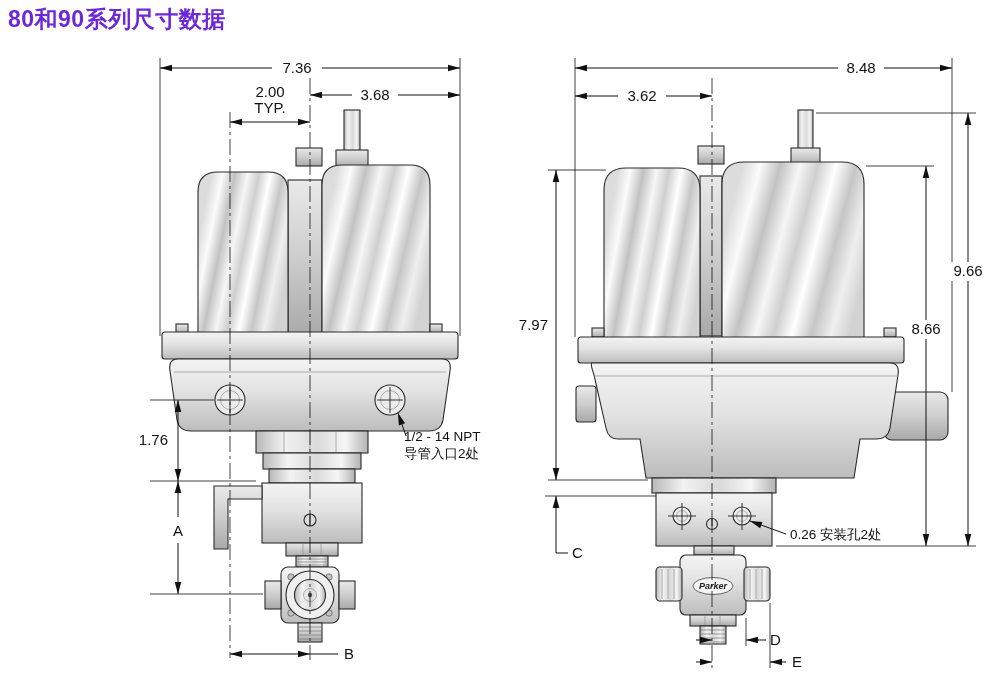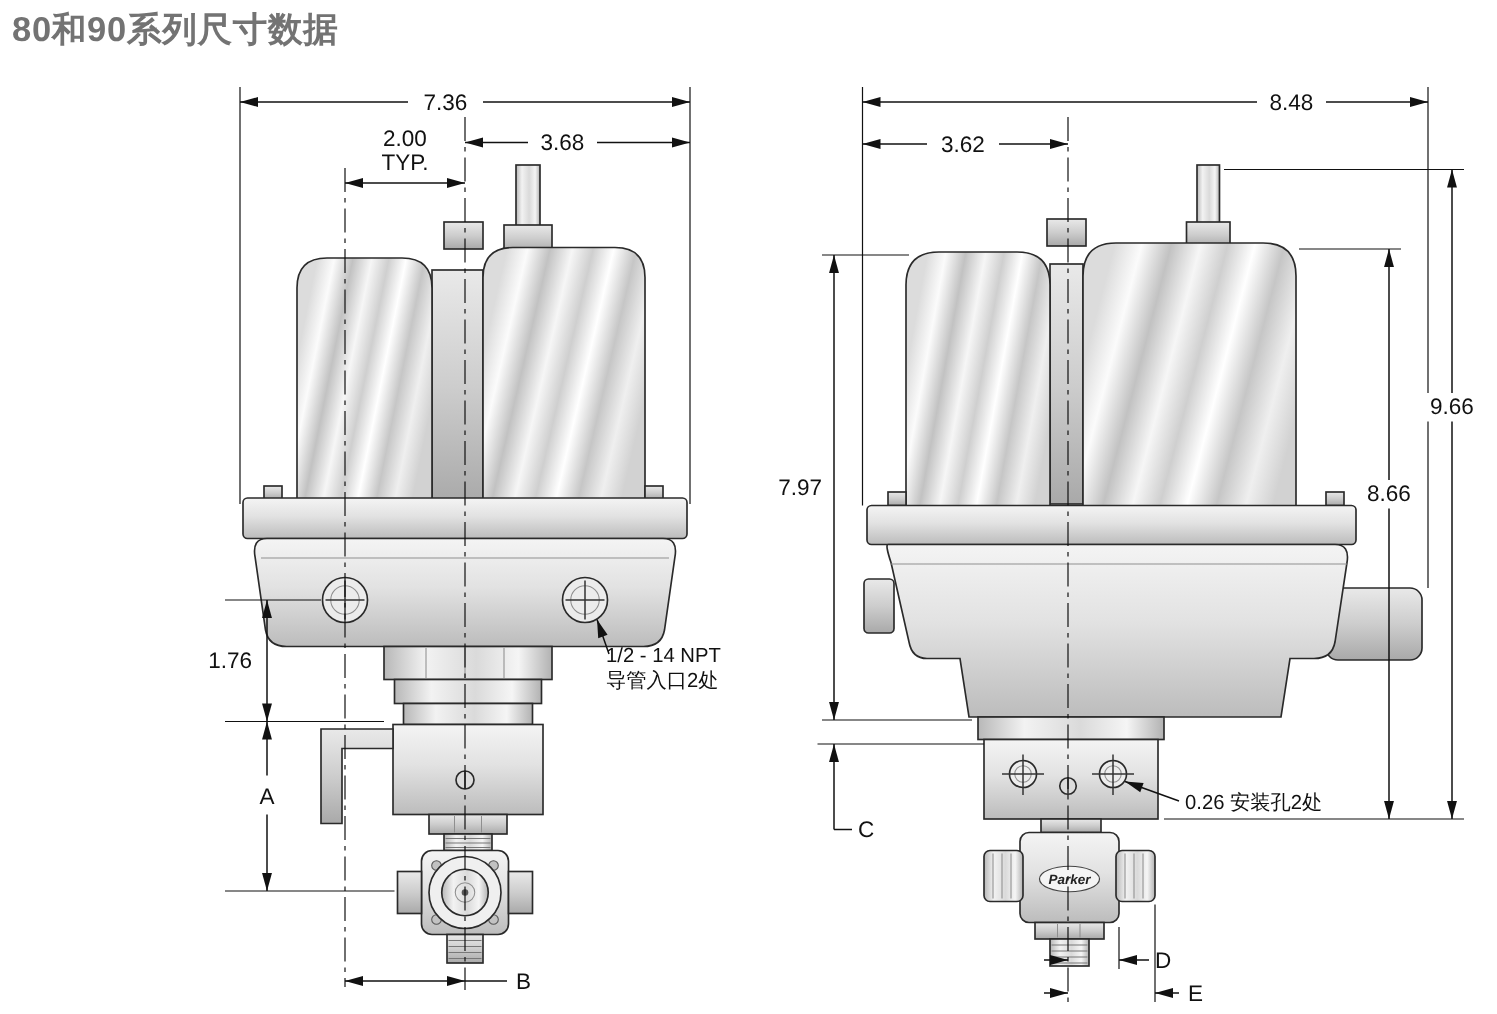--- a/index.html
+++ b/index.html
@@ -1,18 +1,18 @@
 <!DOCTYPE html>
 <html><head>
 <meta charset="utf-8">
 <style>
   html,body{margin:0;padding:0;background:#ffffff;}
   .stage{position:relative;width:998px;height:676px;background:#ffffff;overflow:hidden;
          font-family:"Liberation Sans","DejaVu Sans",sans-serif;}
-  .page-title{position:absolute;left:8px;top:4px;font-size:23px;font-weight:bold;color:#737373;
+  .page-title{position:absolute;left:8px;top:4px;font-size:23px;font-weight:bold;color:#6d28d9;
               letter-spacing:0.5px;}
   svg{position:absolute;left:0;top:0;}
   svg text{font-family:"Liberation Sans","DejaVu Sans",sans-serif;fill:#111;}
   .dim-t{font-size:15px;}
   .call-t{font-size:13.5px;}
   .logo-t{font-size:9px;font-style:italic;font-weight:bold;fill:#222;}
   .dl{stroke:#111;stroke-width:1;fill:none;}
   .ext{stroke:#111;stroke-width:0.8;fill:none;}
   .cl{stroke:#111;stroke-width:0.8;fill:none;stroke-dasharray:16 4 3 4;}
   .bd{stroke:#2a2a2a;stroke-width:1.1;}

